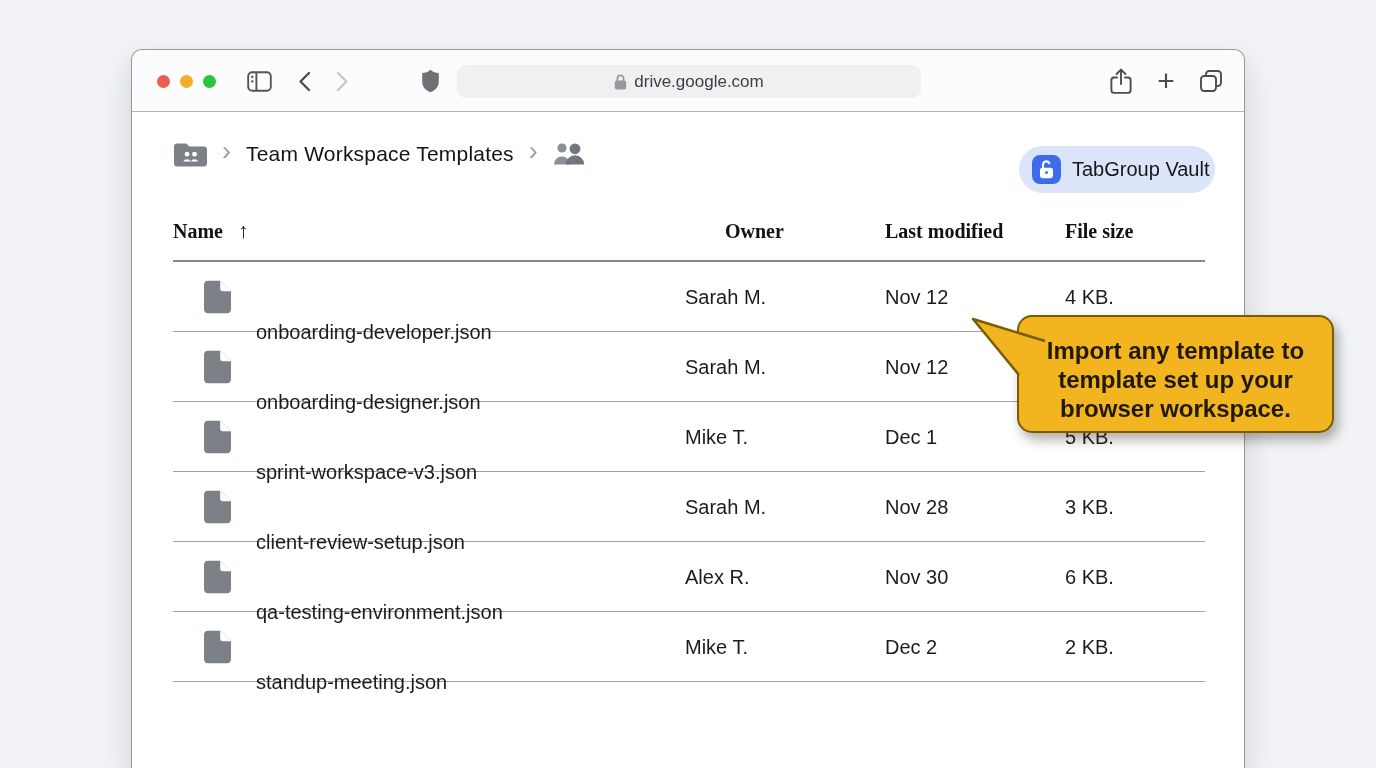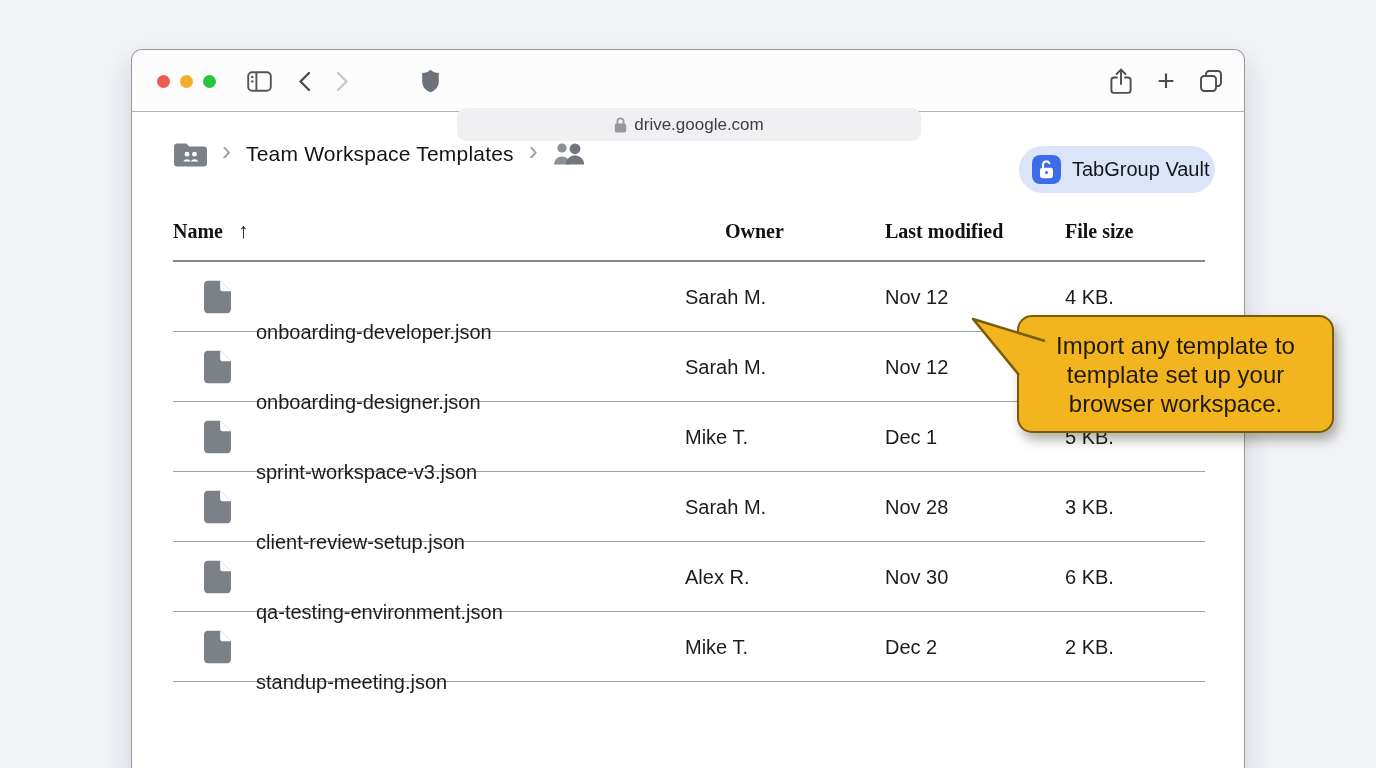--- a/index.html
+++ b/index.html
@@ -25,21 +25,21 @@
     border-radius:10px 10px 0 0;
   }
   .traffic{ position:absolute; left:25px; top:25px; display:flex; gap:10px; }
   .dot{ width:13px; height:13px; border-radius:50%; }
   .dot.red{ background:#ee5b50; } .dot.yellow{ background:#f2ae2a; } .dot.green{ background:#28c53f; }
   .tb-icon{ position:absolute; top:0; height:62px; display:flex; align-items:center; justify-content:center; }
   .addr{
     position:absolute; left:325px; top:15px; width:464px; height:33px;
     background:#f0f0f3; border-radius:9px;
     display:flex; align-items:center; justify-content:center; gap:7px;
-    font-size:17px; color:#3e3e44;margin-top:43px;
+    font-size:17px; color:#3e3e44;
   }
   
   .breadcrumb{
     position:absolute; left:42px; top:80px; height:47px;
     display:flex; align-items:center; gap:15px;
   }
   .crumb-sep{ font-size:27px; color:#9d9da3; font-weight:400; line-height:1; padding-bottom:4px;}
   .page-title{ font-size:21px; color:#141416; letter-spacing:.2px; }
   .vault{
     position:absolute; left:887px; top:80px; width:196px; height:47px;
@@ -68,23 +68,23 @@
     position:absolute; top:50%; transform:translateY(-50%);
     font-size:20px; color:#1c1c1e; white-space:nowrap;
   }
   .c-icon{ position:absolute; left:31px; top:50%; transform:translateY(-50%); width:27px; height:33px; }
   .c.name{ left:83px;margin-top:35px; } .c.owner{ left:512px; } .c.modified{ left:712px; } .c.size{ left:892px; }
   
   .tooltip-bubble{
     position:absolute; left:1017px; top:315px; width:317px; height:118px;
     background:#f2b41f; border:2.5px solid #7a5c06; border-radius:15px;
     box-shadow:4px 7px 12px rgba(40,30,0,.35);
-    display:flex; align-items:center; justify-content:center;
+    display:flex; align-items:flex-end; justify-content:center;
     text-align:center; padding:8px 18px;
-    font-size:24px; line-height:29px; font-weight:400; color:#211a02;
+    font-size:24px; line-height:29px; font-weight:700; color:#211a02;
     z-index:50;
   }
   .tooltip-tail{ position:absolute; left:955px; top:300px; z-index:51; }
   svg{ display:block; }
 </style>
 </head>
 <body>
 
 <div class="window">
 

